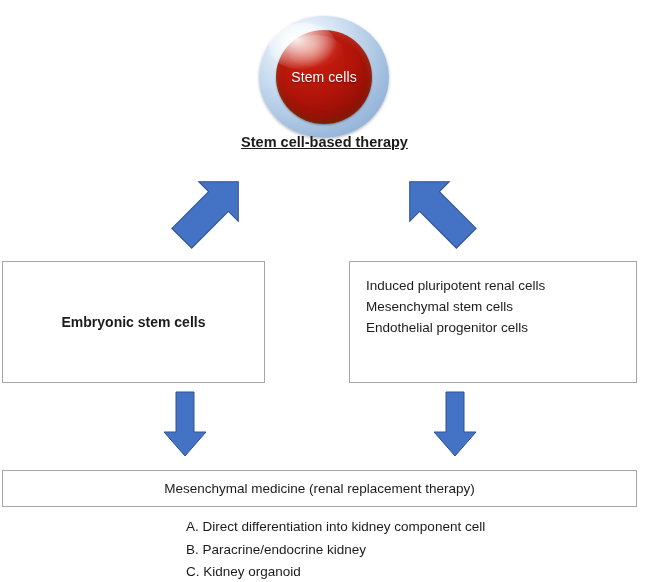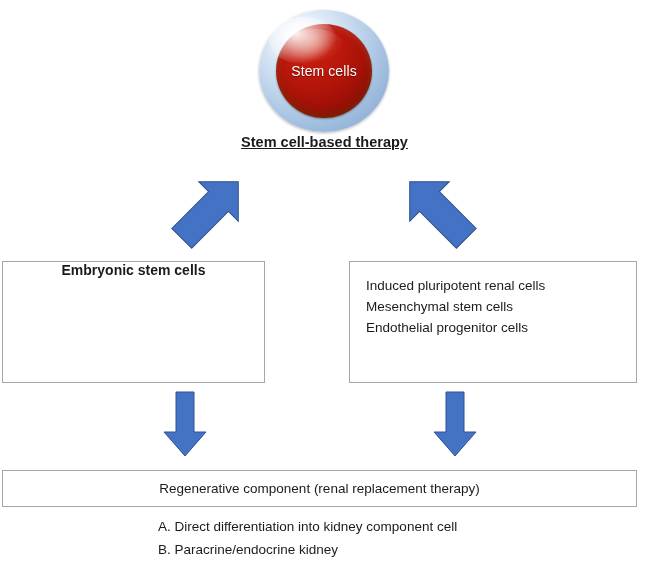--- a/index.html
+++ b/index.html
@@ -16,21 +16,21 @@
     width: 649px;
     height: 582px;
     background: #ffffff;
     overflow: hidden;
   }
 
   
   .cell-wrap {
     position: absolute;
     left: 259px;
-    top: 10px;
+    top: 16px;
     width: 130px;
     height: 122px;
   }
   .cell-outer {
     position: absolute;
     left: 0;
     top: 0;
     width: 130px;
     height: 122px;
     border-radius: 50%;
@@ -104,20 +104,21 @@
     box-sizing: border-box;
     background: #ffffff;
     border: 1px solid #a6a6a6;
   }
   #box-embryonic {
     left: 2px;
     top: 261px;
     width: 263px;
     height: 122px;
     display: flex;
+    align-items: center;
     justify-content: center;
   }
   .box-title-center {
     font-size: 14px;
     font-weight: bold;
     color: #1b1b1b;
   }
   #box-adult {
     left: 349px;
     top: 261px;
@@ -163,20 +164,21 @@
     top: 516px;
     list-style: none;
     margin: 0;
     padding: 0;
   }
   #outcome-list li {
     font-size: 13.5px;
     color: #1b1b1b;
     line-height: 22.5px;
     white-space: nowrap;
+    margin-left: 28px;
   }
 
   
   .arrow {
     position: absolute;
   }
   #arrow-left-diagonal { left: 166px; top: 166px; width: 88px; height: 88px; }
   #arrow-right-diagonal { left: 394px; top: 166px; width: 88px; height: 88px; }
   #arrow-down-embryonic { left: 163px; top: 391px; width: 44px; height: 66px; }
   #arrow-down-adult { left: 433px; top: 391px; width: 44px; height: 66px; }
@@ -223,21 +225,22 @@
 
   <svg class="arrow" id="arrow-down-embryonic" viewBox="0 0 44 66">
     <polygon points="13,1 31,1 31,41 43,41 22,65 1,41 13,41" fill="#4472c4" stroke="#2f528f" stroke-width="1"></polygon>
   </svg>
 
   <svg class="arrow" id="arrow-down-adult" viewBox="0 0 44 66">
     <polygon points="13,1 31,1 31,41 43,41 22,65 1,41 13,41" fill="#4472c4" stroke="#2f528f" stroke-width="1"></polygon>
   </svg>
 
   <div class="box" id="box-regenerative">
-    <span class="box-regen-label">Regenerative component (renal replacement therapy)</span>
+    <span class="box-regen-label">Mesenchymal medicine (renal replacement therapy)</span>
   </div>
 
   <ul id="outcome-list">
     <li>A. Direct differentiation into kidney component cell</li>
     <li>B. Paracrine/endocrine kidney</li>
+    <li>C. Kidney organoid</li>
   </ul>
 
 </div>
 
 </body></html>

